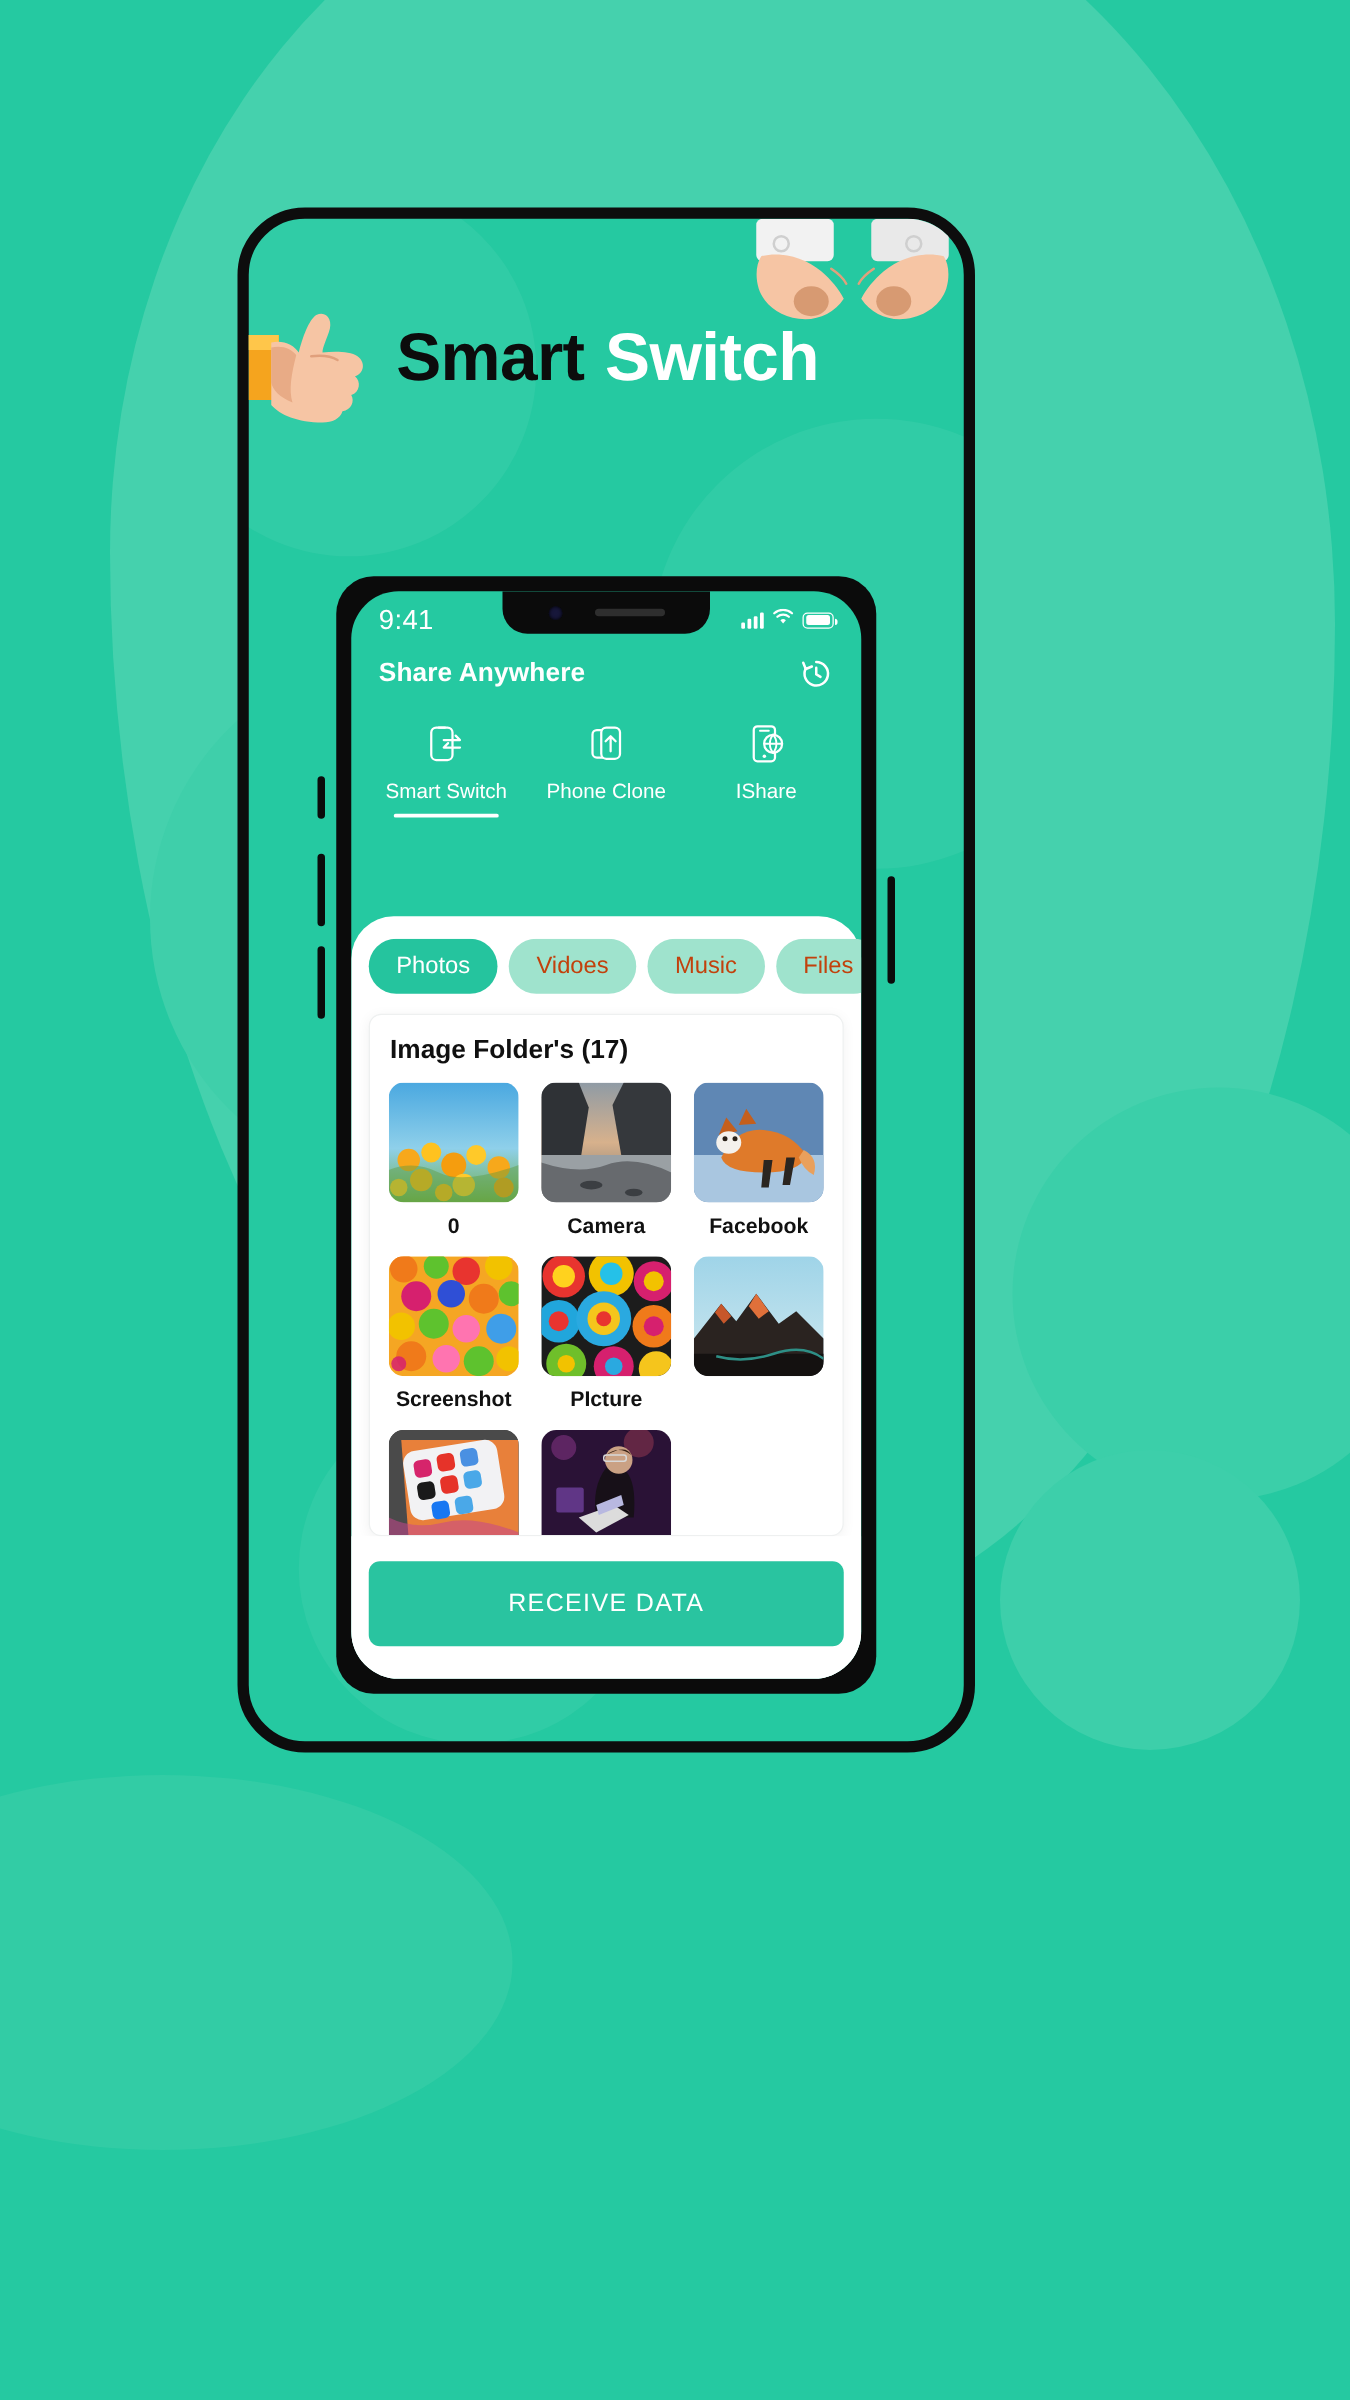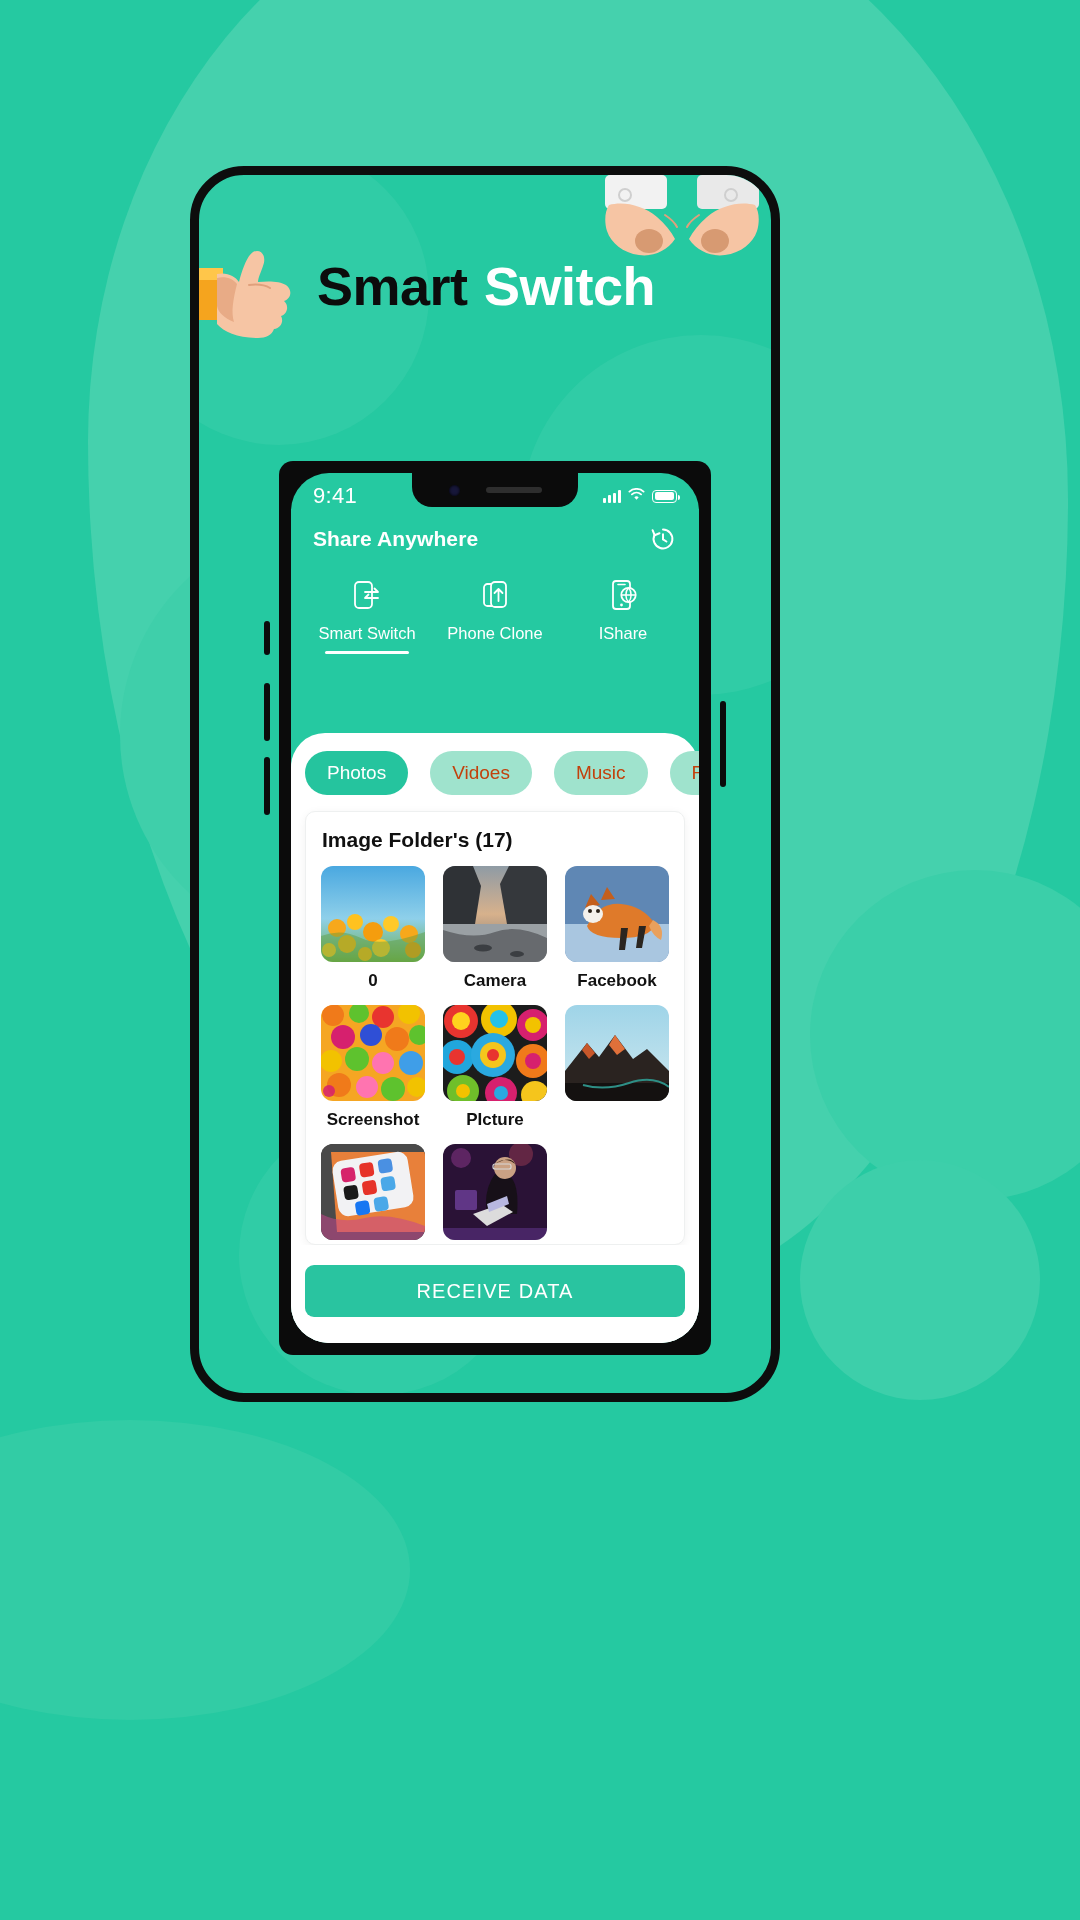--- a/index.html
+++ b/index.html
@@ -94,24 +94,24 @@
     text-align:center;
     color:#ffffff;
     font-size:25.5px;
     line-height:1.26;
     font-weight:400;
   }
 
   
   #inner-phone {
     position:absolute;
-    left:80px; top:286px;
+    left:70px; top:286px;
     width:432px; height:894px;
     background:#0b0b0b;
-    border-radius:14px;
+    border-radius:30px;
     padding:12px;
   }
   #inner-screen {
     position:relative;
     width:100%; height:100%;
     background:#25c9a1;
     border-radius:38px;
     overflow:hidden;
   }
   .side-btn { position:absolute; background:#0b0b0b; border-radius:3px; }
@@ -198,21 +198,21 @@
     position:absolute;
     left:0; right:0; top:260px; bottom:0;
     background:#ffffff;
     border-radius:34px 34px 0 0;
     display:flex; flex-direction:column;
     padding-top:18px;
   }
 
   
   #chips {
-    display:flex; gap:22px;
+    display:flex; gap:9px;
     padding:0 14px 16px 14px;
     overflow:hidden;
     flex:0 0 auto;
   }
   .chip {
     flex:0 0 auto;
     padding:11px 22px;
     border-radius:24px;
     background:#9fe3cd;
     color:#c2410c;
@@ -252,21 +252,21 @@
   }
   .thumb svg { display:block; width:100%; height:100%; }
   .fname {
     margin-top:9px; font-size:17px; font-weight:600; color:#111;
     white-space:nowrap;
   }
 
   
   #receive-wrap { padding:20px 14px 26px 14px; background:#fff; }
   #receive-btn {
-    width:100%; height:52px;
+    width:100%; height:68px;
     background:#29c4a0;
     color:#ffffff;
     border:none;
     border-radius:9px;
     font-size:20px;
     letter-spacing:1.1px;
     font-family:inherit;
     cursor:pointer;
   }
 </style>

